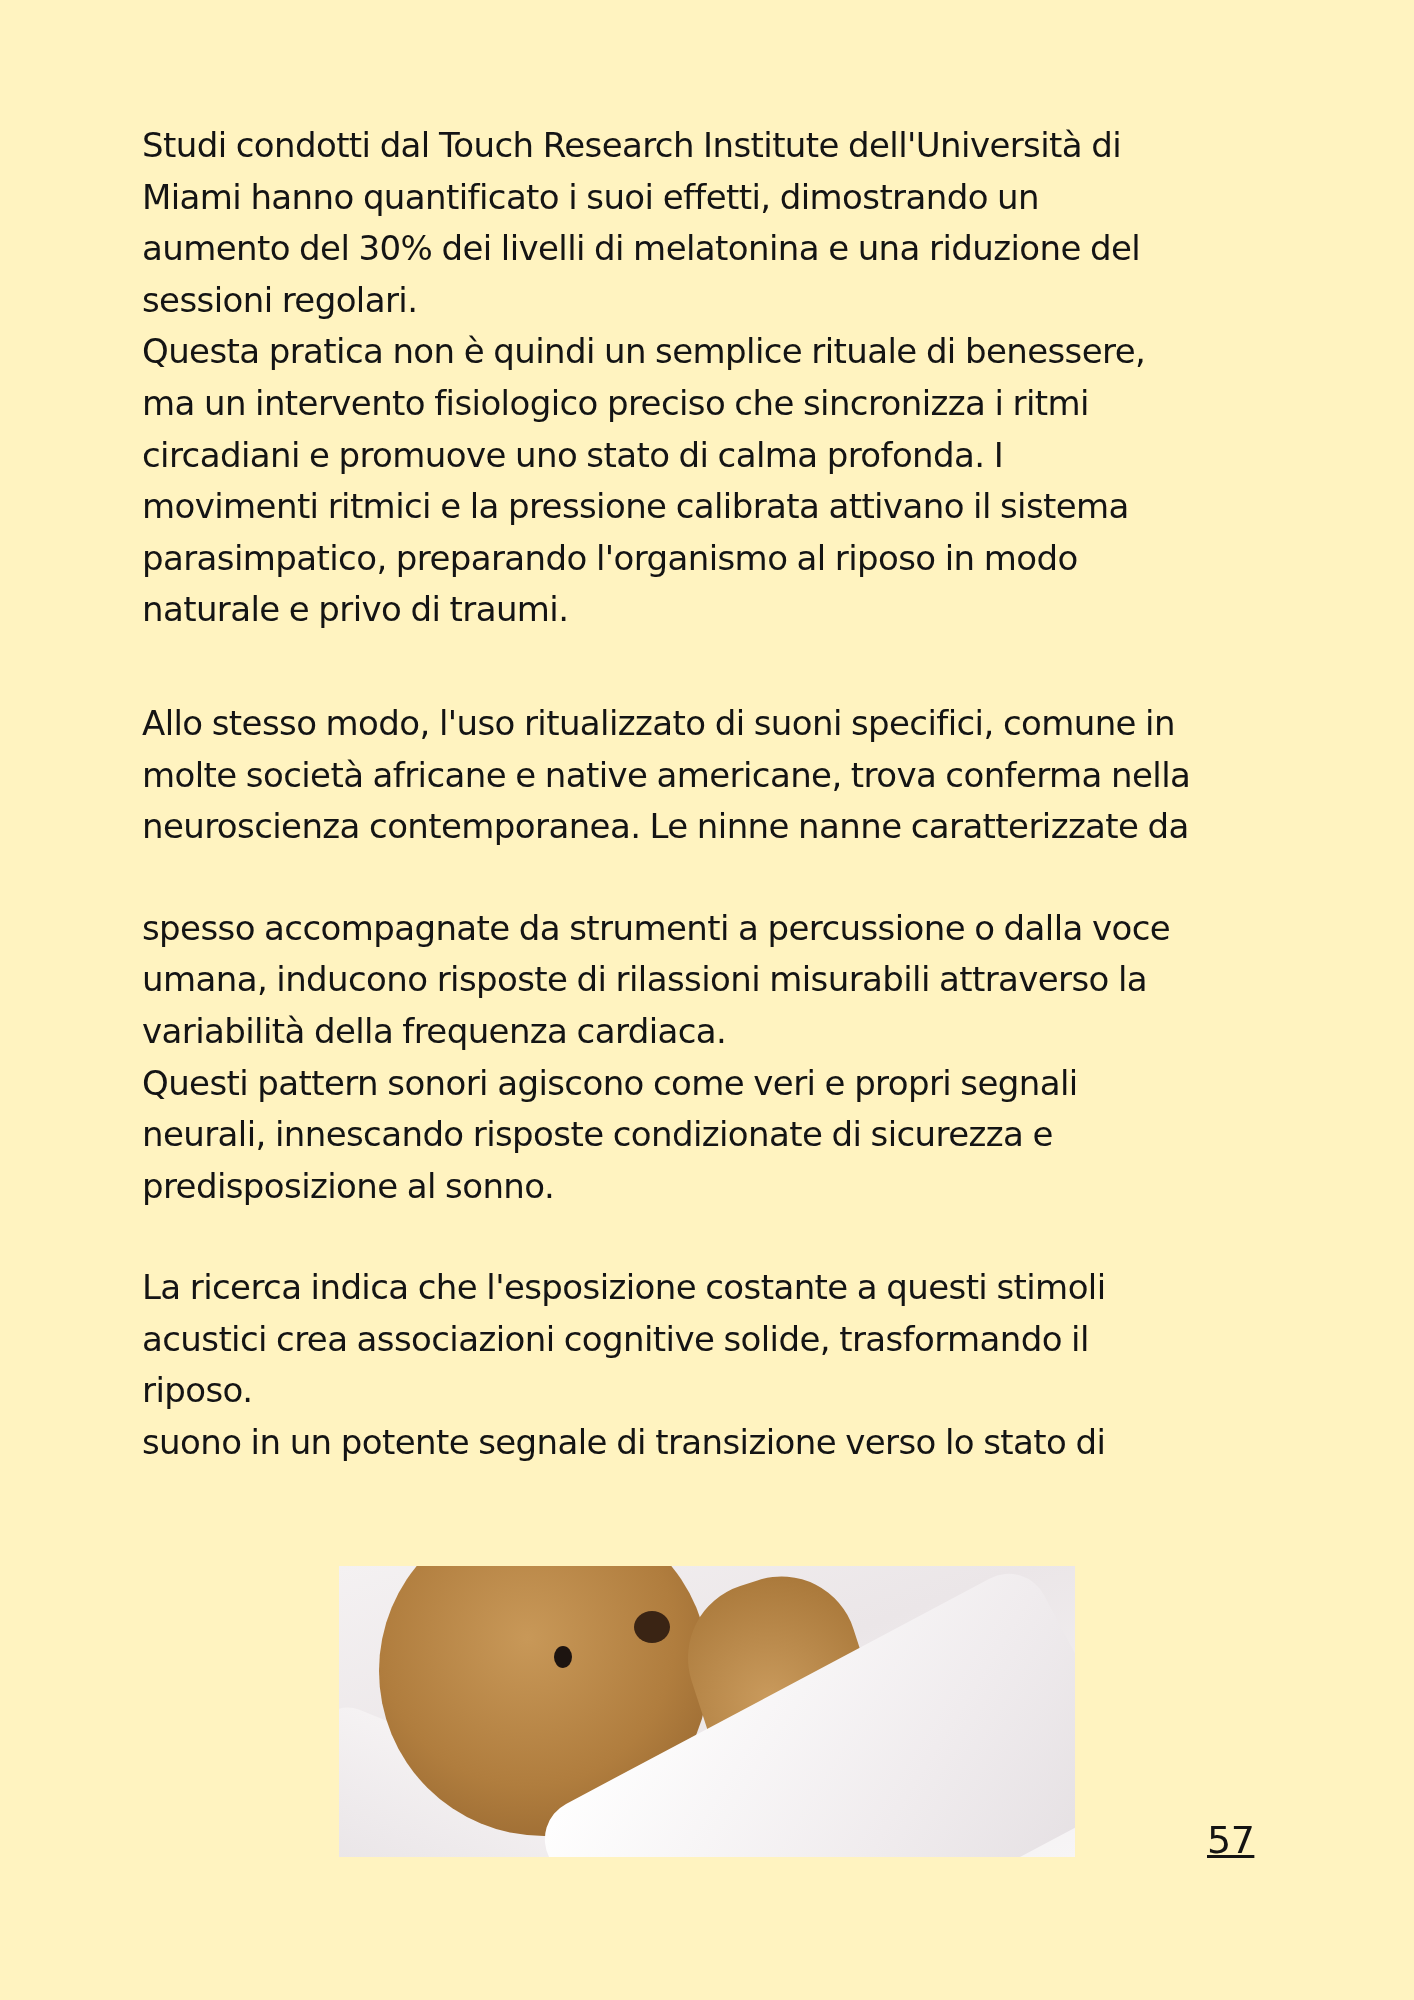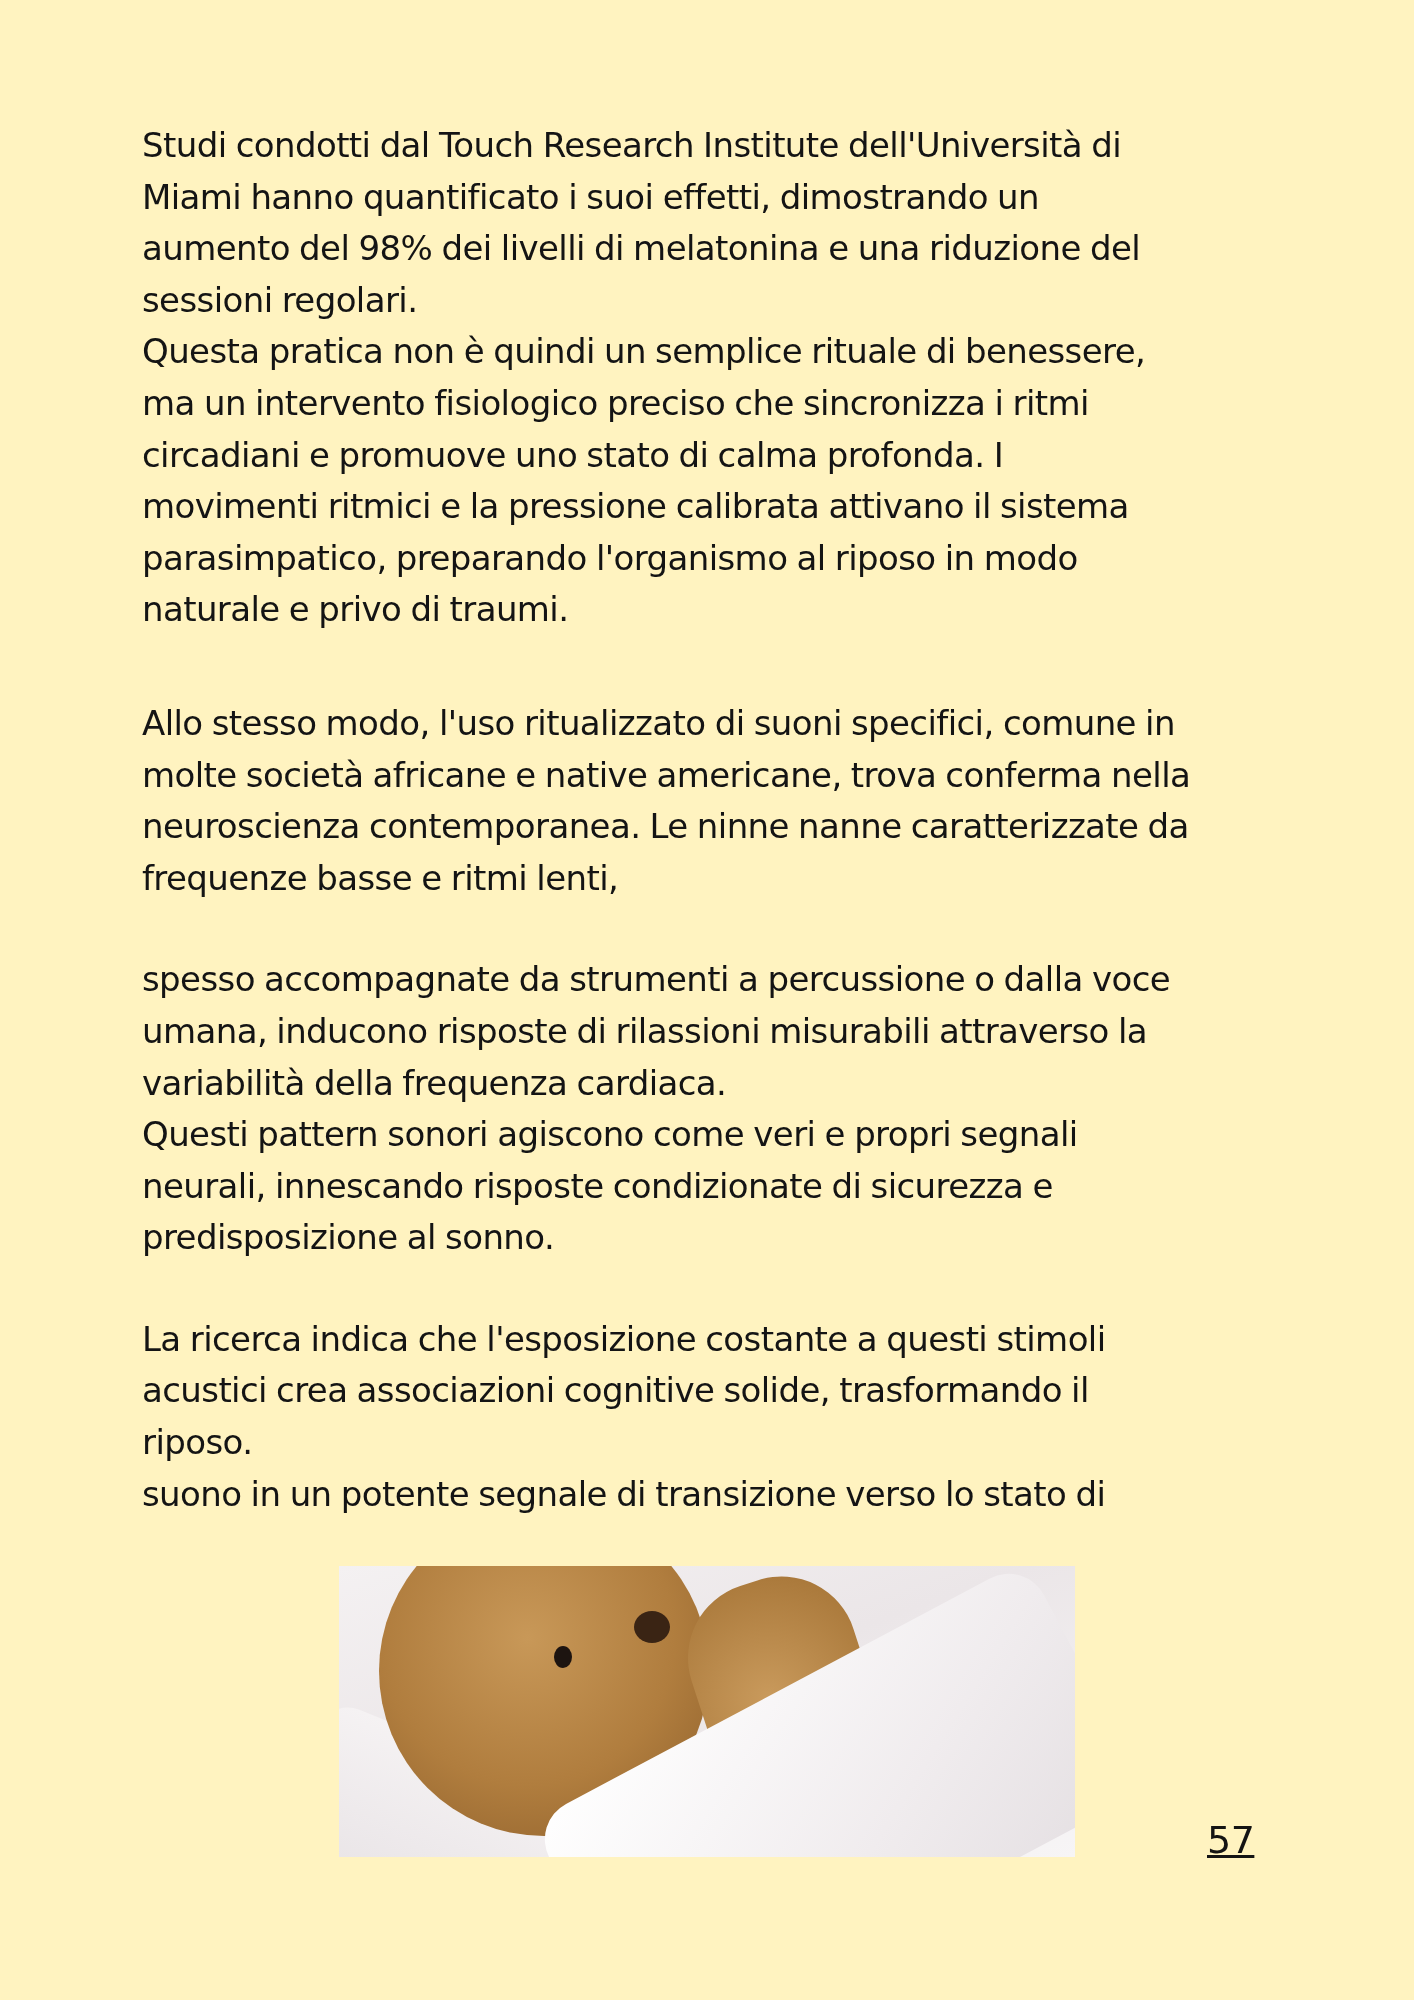--- a/index.html
+++ b/index.html
@@ -52,37 +52,36 @@
       font-size: 38px; letter-spacing: -0.5px; text-decoration: underline;
     }
   </style>
 </head>
 <body>
 
 <div class="page-text">
   <div class="para">
     <div>Studi condotti dal Touch Research Institute dell'Università di</div>
     <div>Miami hanno quantificato i suoi effetti, dimostrando un</div>
-    <div>aumento del 98% dei livelli di melatonina e una riduzione del</div>
+    <div>aumento del 30% dei livelli di melatonina e una riduzione del</div>
     <div>sessioni regolari.</div>
   </div>
   <div class="para">
     <div>Questa pratica non è quindi un semplice rituale di benessere,</div>
     <div>ma un intervento fisiologico preciso che sincronizza i ritmi</div>
     <div>circadiani e promuove uno stato di calma profonda. I</div>
     <div>movimenti ritmici e la pressione calibrata attivano il sistema</div>
     <div>parasimpatico, preparando l'organismo al riposo in modo</div>
     <div>naturale e privo di traumi.</div>
   </div>
   <div class="gap"></div>
   <div class="para">
     <div>Allo stesso modo, l'uso ritualizzato di suoni specifici, comune in</div>
     <div>molte società africane e native americane, trova conferma nella</div>
     <div>neuroscienza contemporanea. Le ninne nanne caratterizzate da</div>
-    <div>frequenze basse e ritmi lenti,</div>
   </div>
   <div class="gap-sm"></div>
   <div class="para">
     <div>spesso accompagnate da strumenti a percussione o dalla voce</div>
     <div>umana, inducono risposte di rilassioni misurabili attraverso la</div>
     <div>variabilità della frequenza cardiaca.</div>
   </div>
   <div class="para">
     <div>Questi pattern sonori agiscono come veri e propri segnali</div>
     <div>neurali, innescando risposte condizionate di sicurezza e</div>

